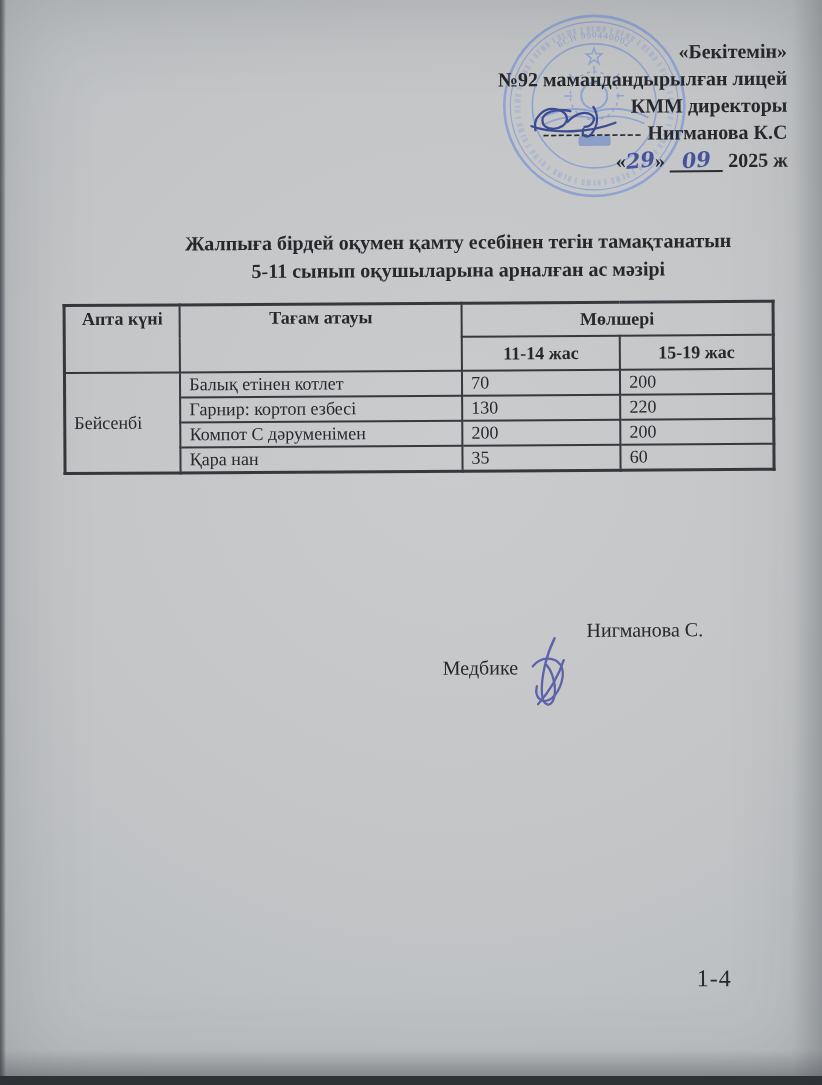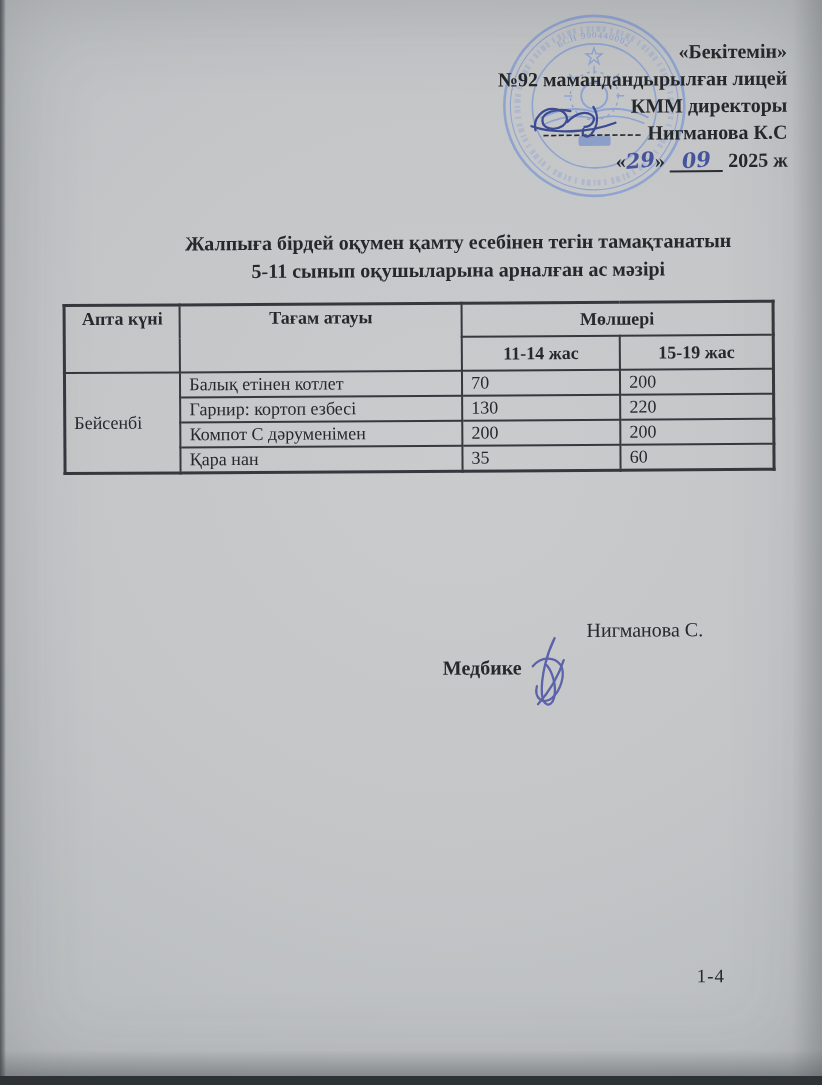--- a/index.html
+++ b/index.html
@@ -47,25 +47,25 @@
   table.menu{border-width:3px;}
   .menu th{font-weight:bold;padding:2px 6px;}
   .menu td{font-weight:normal;padding:1px 8px;vertical-align:middle;}
   .th-day,.th-dish{vertical-align:top;padding-top:5px;text-align:center;}
   .th-amount{text-align:center;height:27px;}
   .th-age{text-align:center;height:28px;padding-left:8px;}
   .td-day{vertical-align:top;font-weight:bold;padding-top:3px;padding-left:6px;}
   .menu tr.data{height:25px;}
 
   
-  .role-label{position:absolute;left:442px;top:657px;font-weight:bold;font-size:20px;}
+  .role-label{position:absolute;left:442px;top:657px;font-weight:normal;font-size:20px;}
   .nurse-sig{position:absolute;left:520px;top:633px;width:56px;height:86px;}
   .nurse-name{position:absolute;left:586px;top:620px;font-weight:normal;font-size:20px;}
 
-  .page-num{position:absolute;left:694px;top:967px;font-size:19px;letter-spacing:1px;}
+  .page-num{position:absolute;left:694px;top:967px;font-size:24px;letter-spacing:1px;}
 </style>
 </head>
 <body>
 
 <div class="photo">
   <div class="content">
 
     <svg class="stamp" viewBox="0 0 188 188">
       <g fill="none" stroke="#8ba1d1">
         <circle cx="94" cy="94" r="90" stroke-width="2.6"></circle>

